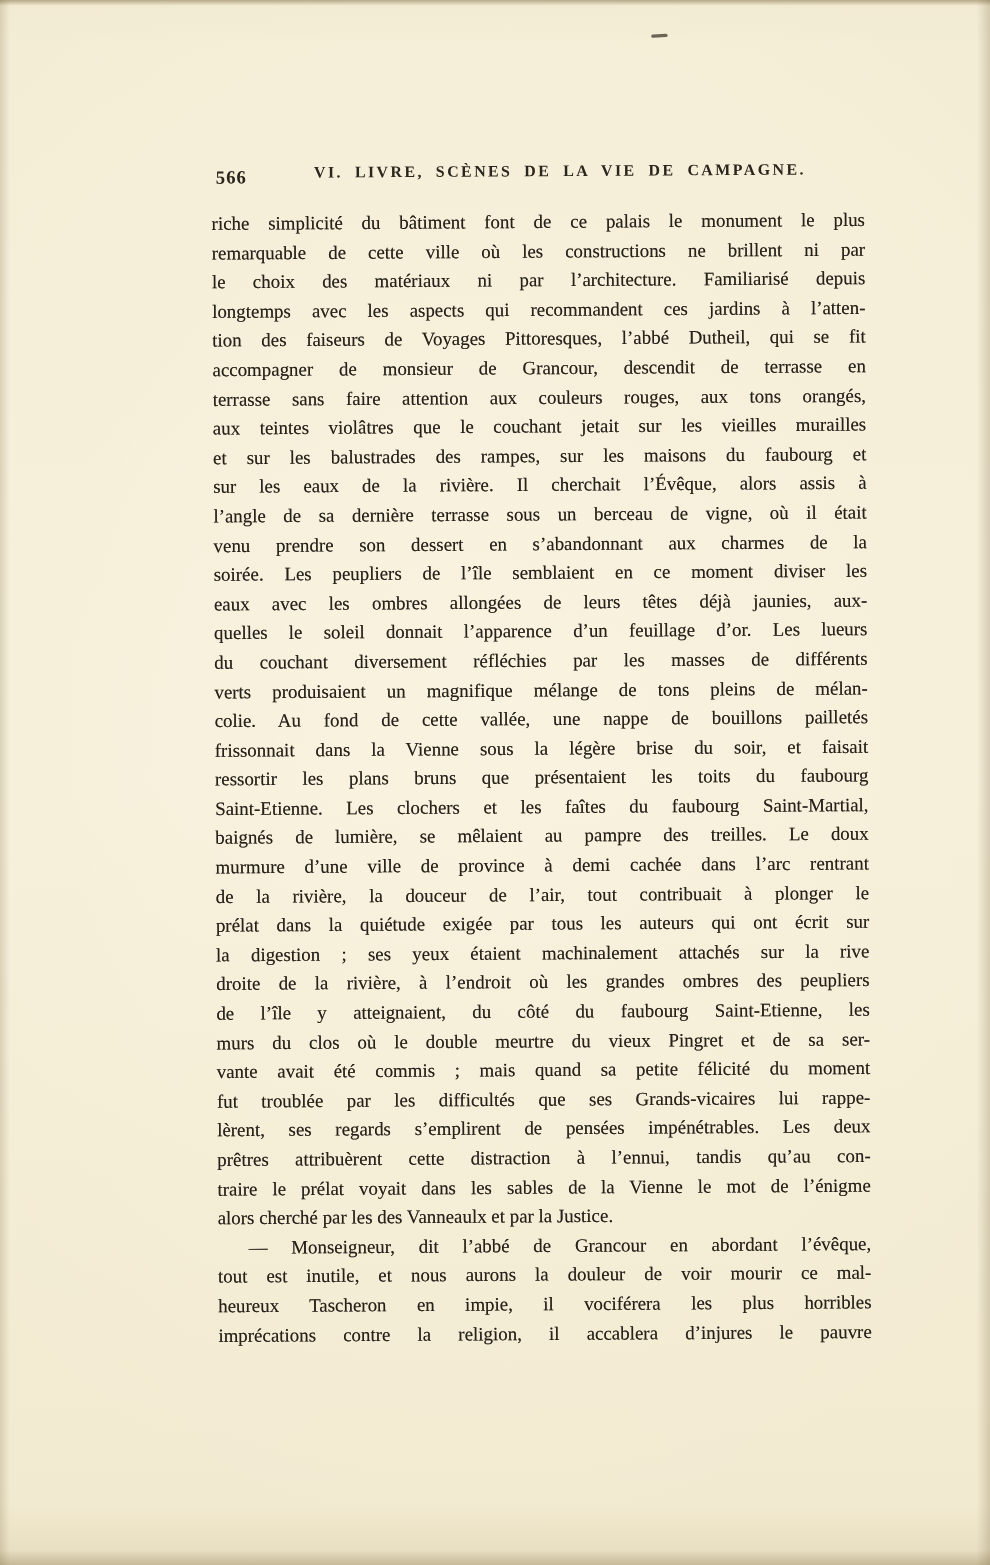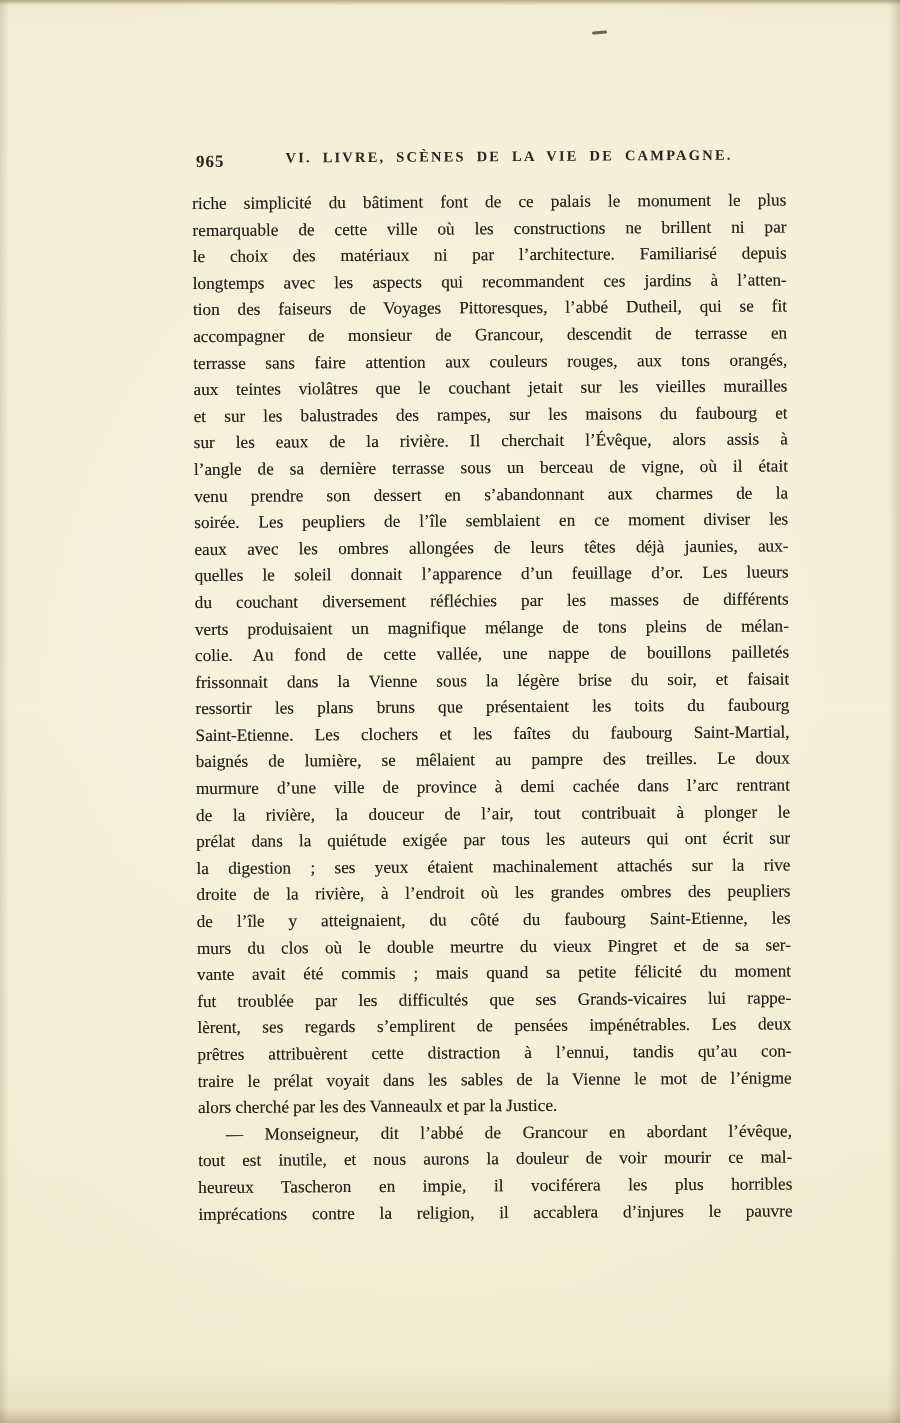--- a/index.html
+++ b/index.html
@@ -67,21 +67,21 @@
 </style>
 </head>
 <body>
 
 <div class="page">
   <div class="scan-mark"></div>
 
   <div class="content">
 
     <div class="header-row">
-      <span class="folio">965</span>
+      <span class="folio">566</span>
       <div class="running-title">VI. LIVRE, SCÈNES DE LA VIE DE CAMPAGNE.</div>
     </div>
 
     <div class="body-text">
       <div class="para">
           <div class="line">riche simplicité du bâtiment font de ce palais le monument le plus</div>
           <div class="line">remarquable de cette ville où les constructions ne brillent ni par</div>
           <div class="line">le choix des matériaux ni par l’architecture. Familiarisé depuis</div>
           <div class="line">longtemps avec les aspects qui recommandent ces jardins à l’atten-</div>
           <div class="line">tion des faiseurs de Voyages Pittoresques, l’abbé Dutheil, qui se fit</div>

